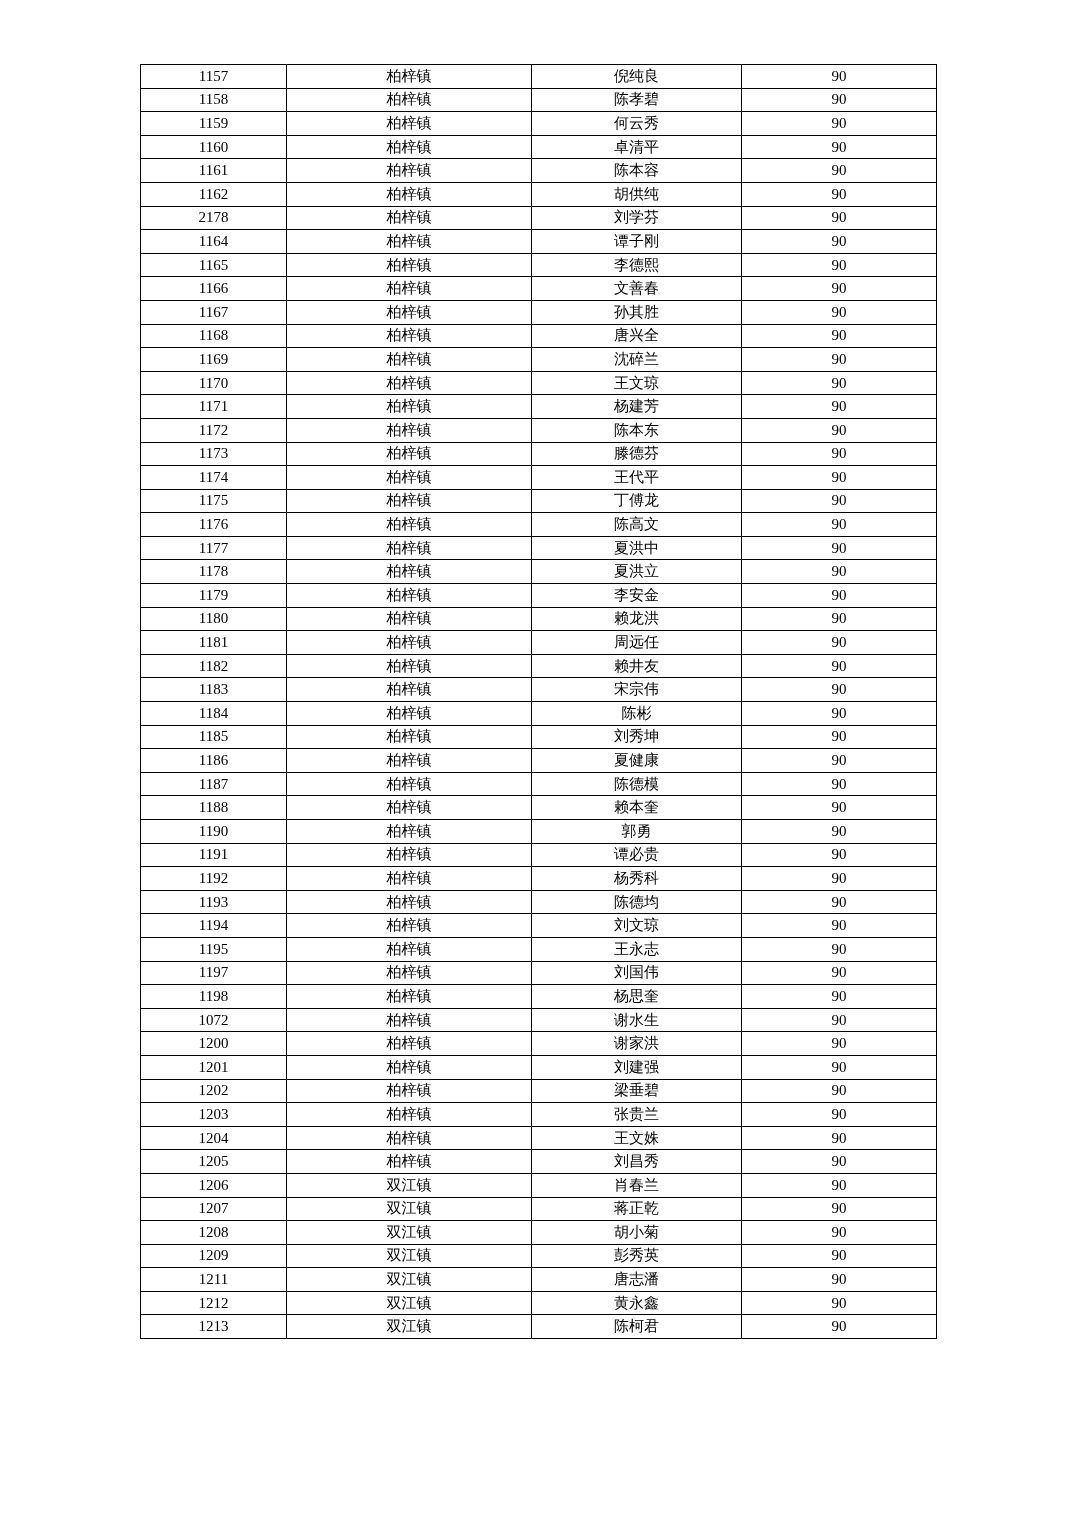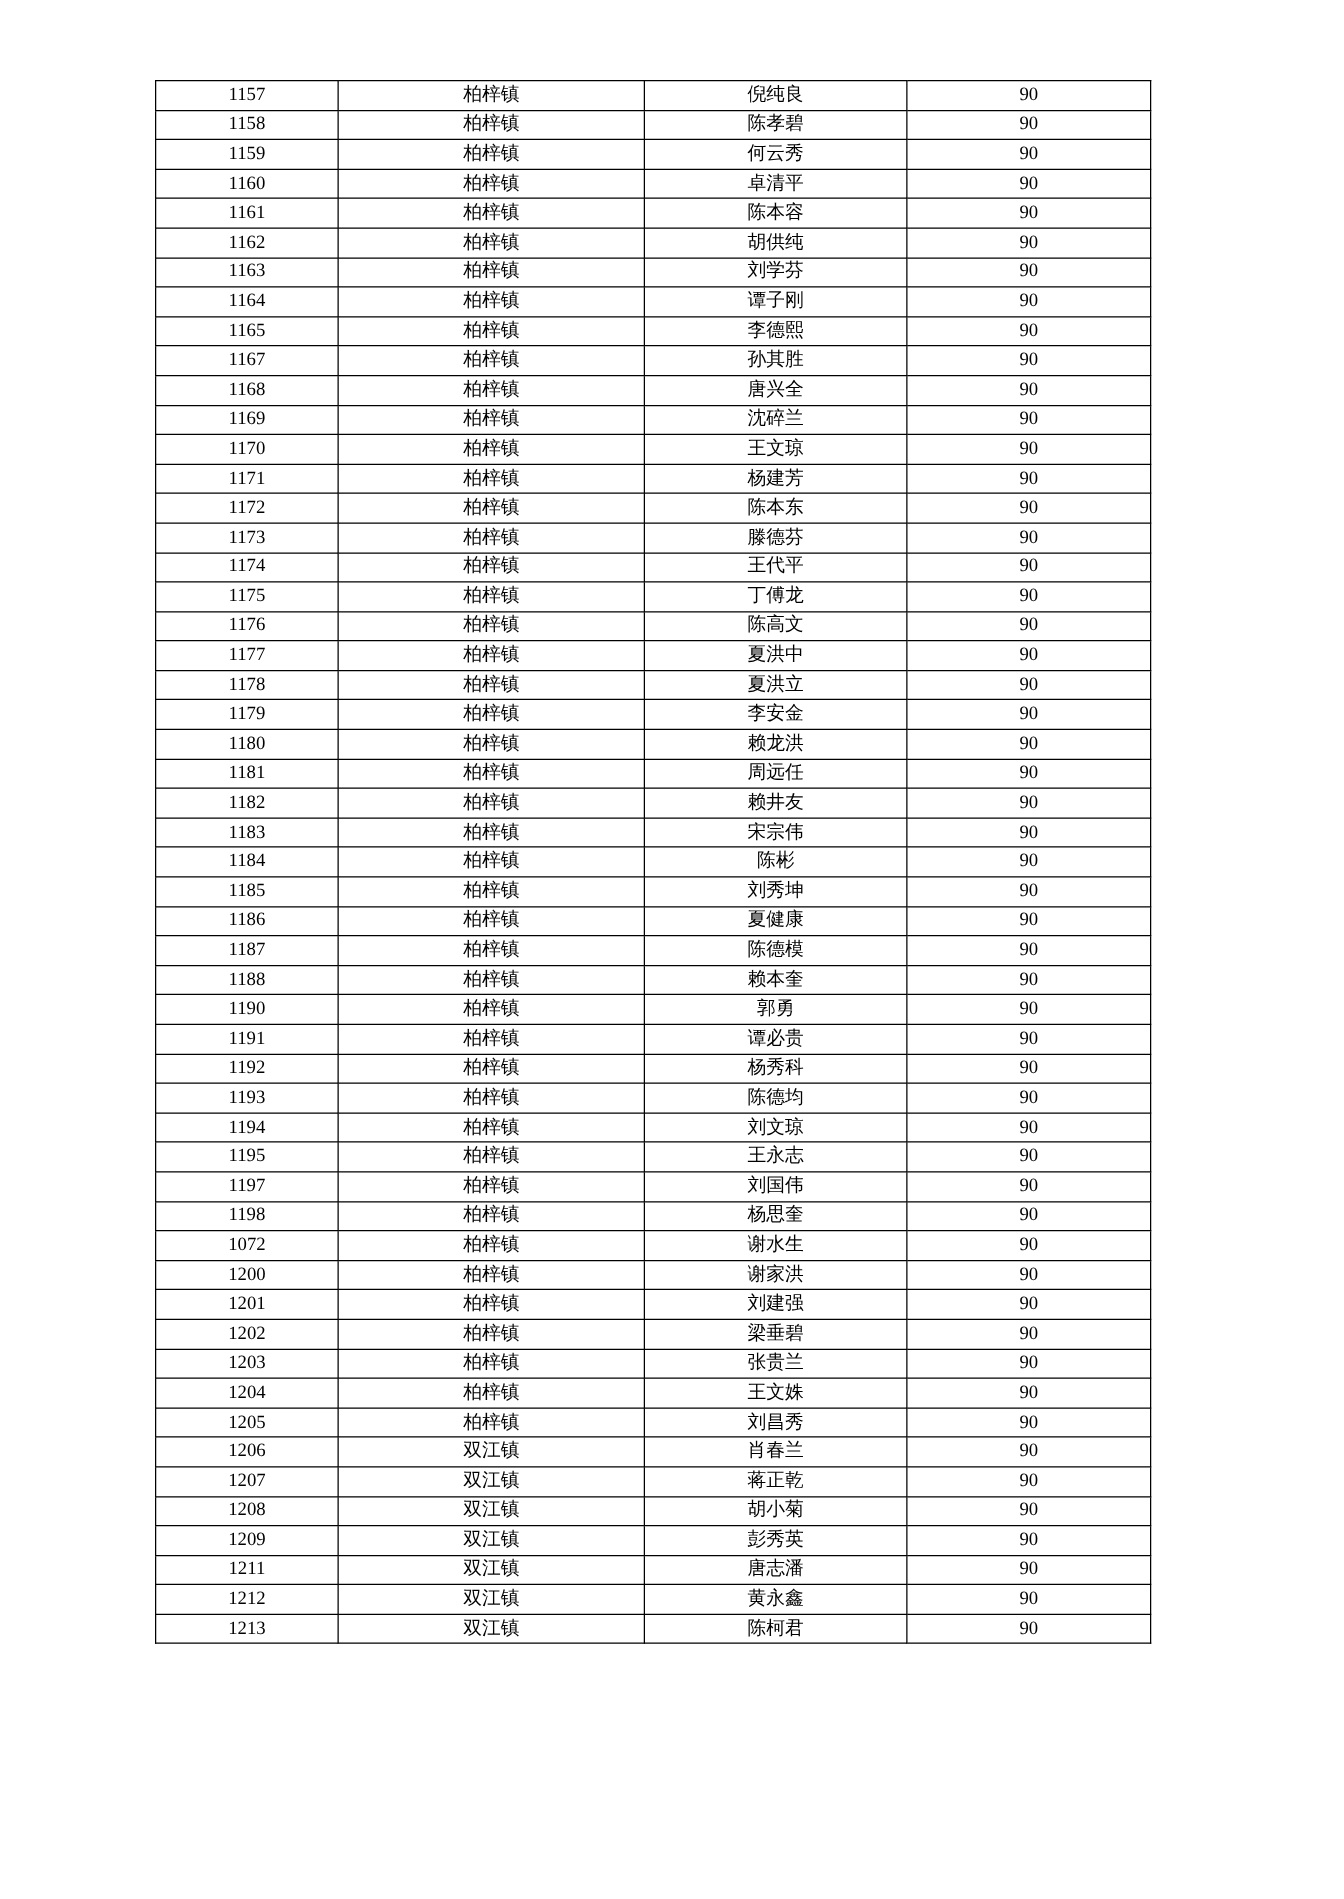--- a/index.html
+++ b/index.html
@@ -6,21 +6,21 @@
   body {
     width: 1075px;
     height: 1519px;
     background: #ffffff;
     position: relative;
     font-family: "Liberation Serif", "DejaVu Serif", serif;
     color: #000000;
   }
   .sheet {
     position: absolute;
-    left: 124px;
+    left: 140px;
     top: 64px;
   }
   table.roster {
     border-collapse: collapse;
     table-layout: fixed;
   }
   table.roster td {
     border: 1px solid #000000;
     height: 22.6px;
     padding: 0;
@@ -78,35 +78,41 @@
           <td>陈本容</td>
           <td>90</td>
         </tr>
         <tr>
           <td>1162</td>
           <td>柏梓镇</td>
           <td>胡供纯</td>
           <td>90</td>
         </tr>
         <tr>
-          <td>1163</td>
+          <td>2178</td>
           <td>柏梓镇</td>
           <td>刘学芬</td>
           <td>90</td>
         </tr>
         <tr>
           <td>1164</td>
           <td>柏梓镇</td>
           <td>谭子刚</td>
           <td>90</td>
         </tr>
         <tr>
           <td>1165</td>
           <td>柏梓镇</td>
           <td>李德熙</td>
+          <td>90</td>
+        </tr>
+        <tr>
+          <td>1166</td>
+          <td>柏梓镇</td>
+          <td>文善春</td>
           <td>90</td>
         </tr>
         <tr>
           <td>1167</td>
           <td>柏梓镇</td>
           <td>孙其胜</td>
           <td>90</td>
         </tr>
         <tr>
           <td>1168</td>

